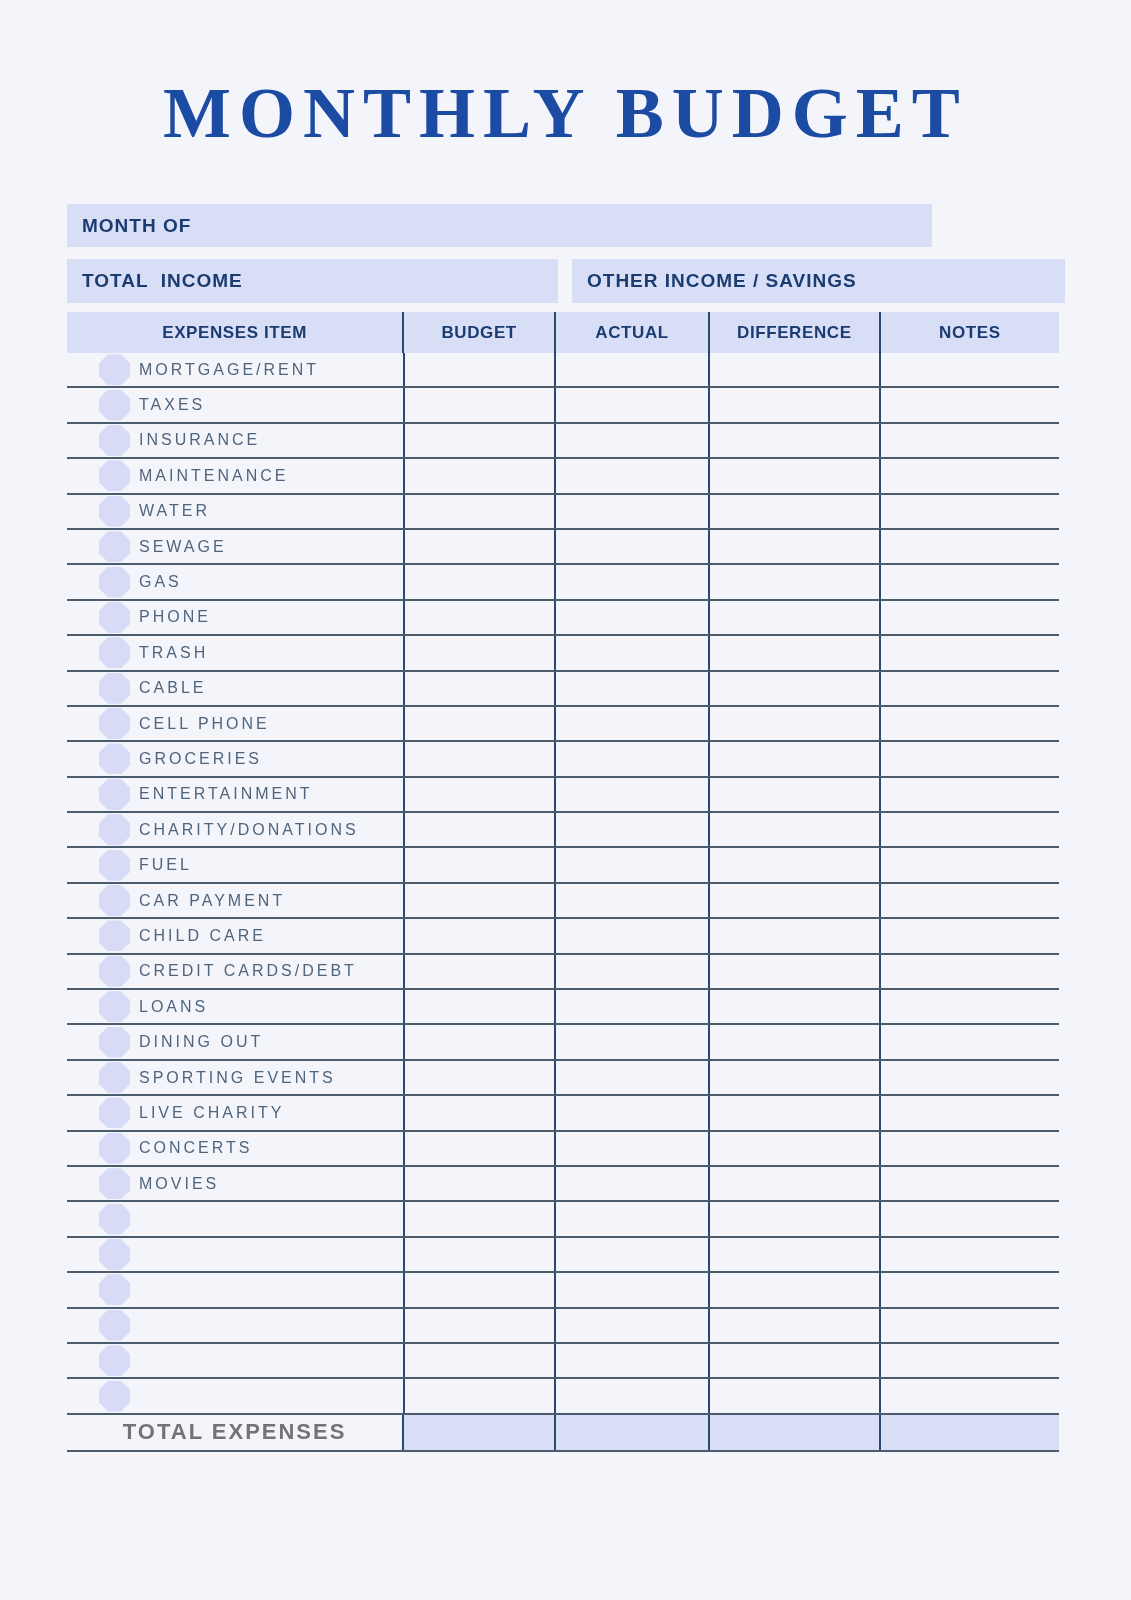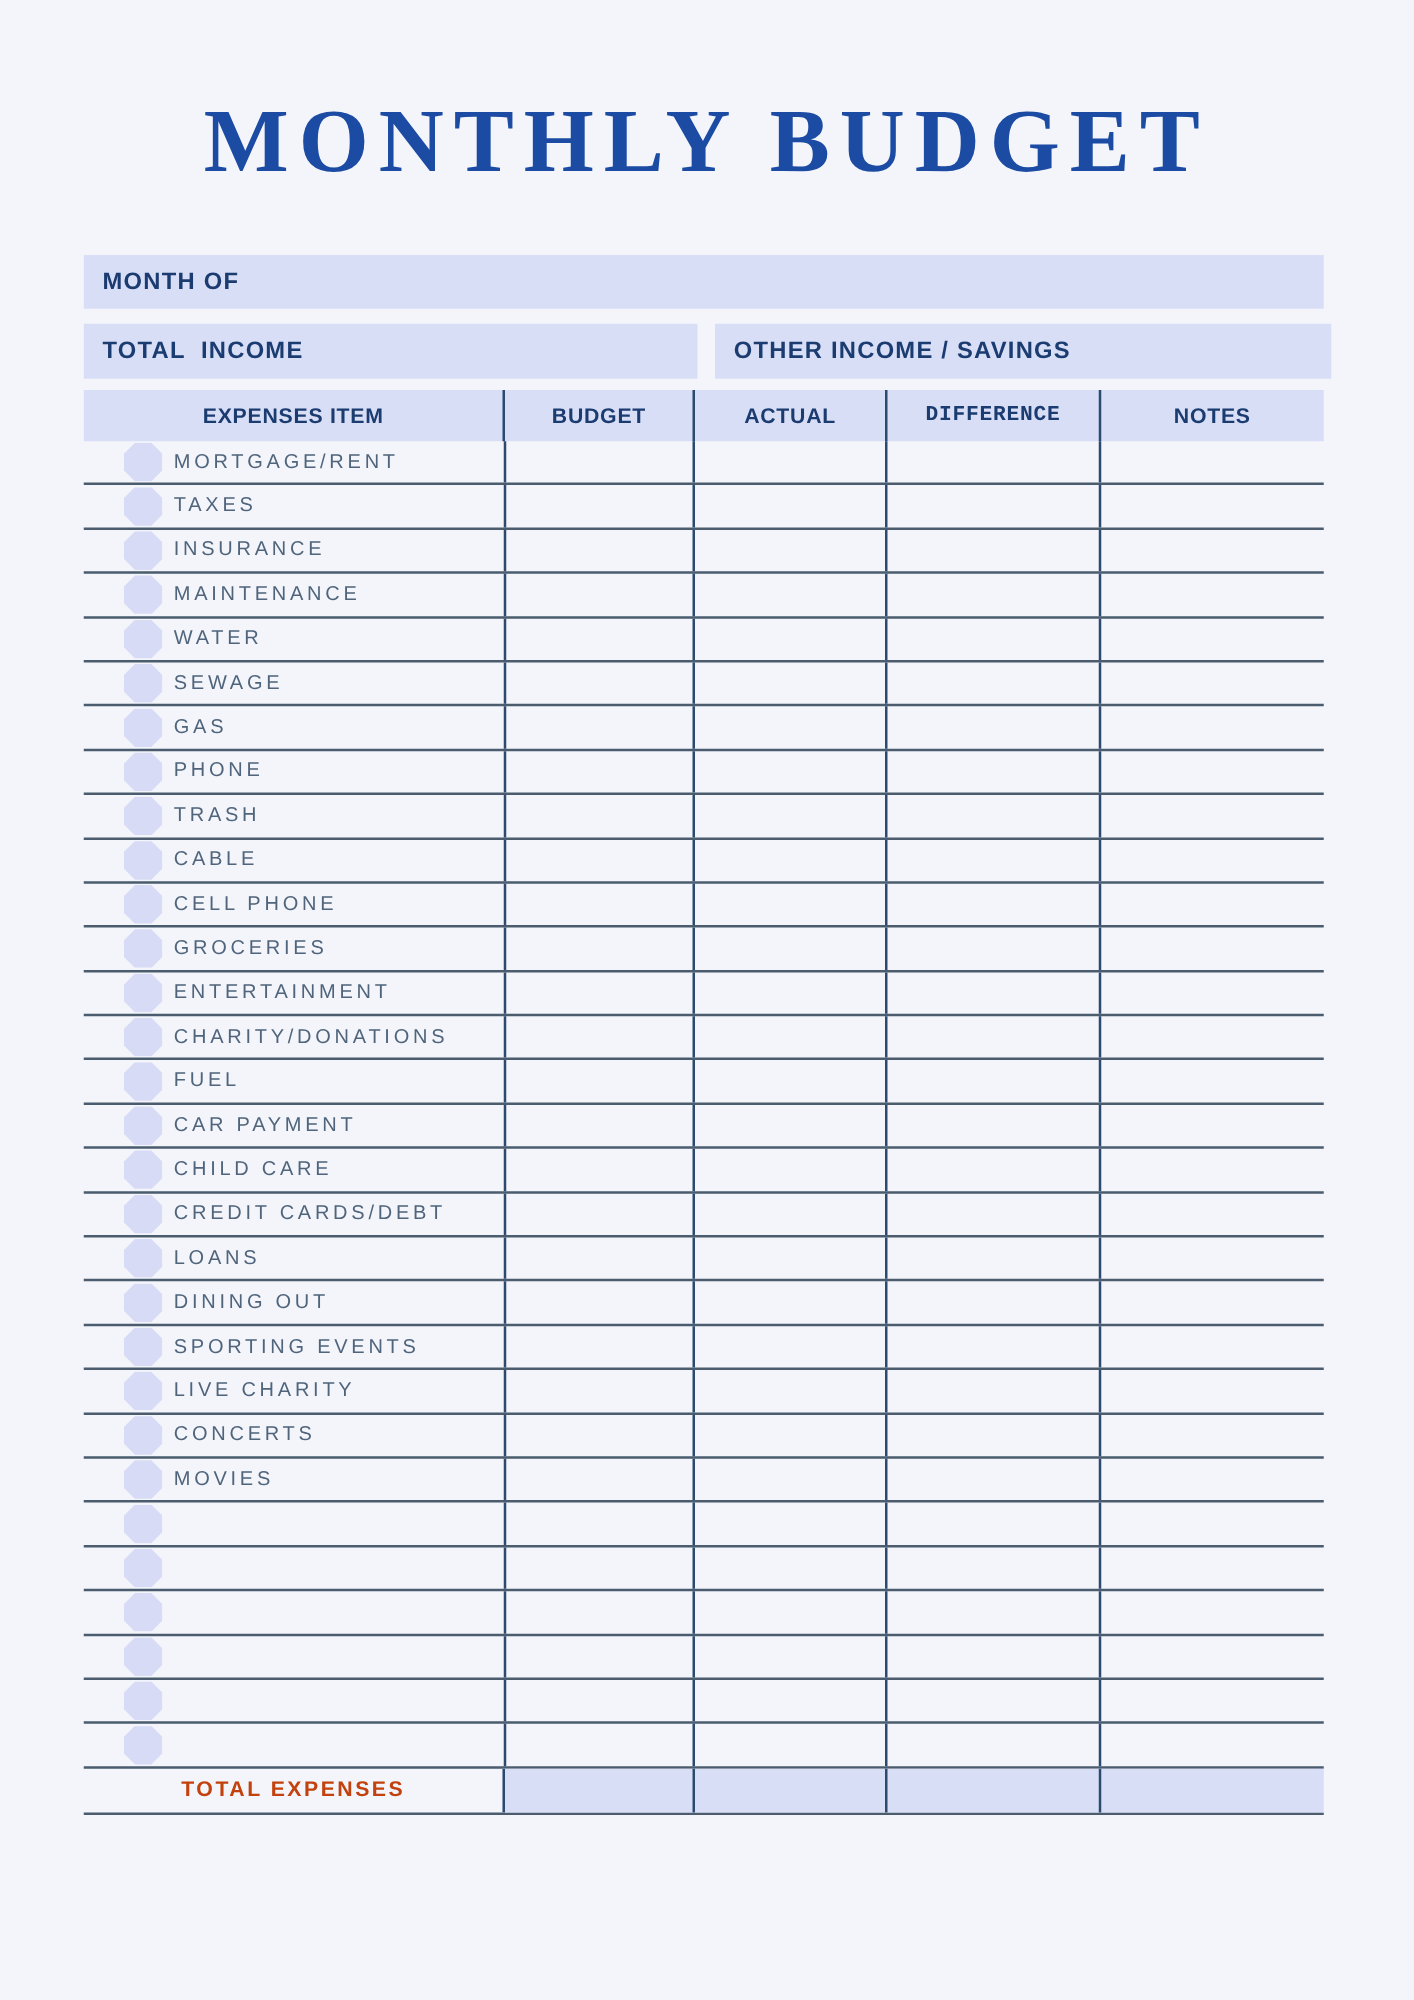--- a/index.html
+++ b/index.html
@@ -32,40 +32,40 @@
     box-sizing:border-box;
   }
   .bar-label{
     font-weight:700;
     font-size:19px;
     letter-spacing:1px;
     color:#1B3C70;
     white-space:pre;
   }
   .bar-value{flex:1;height:100%;}
-  .month-bar{top:204px;left:67px;width:992px;height:43px;}
+  .month-bar{top:204px;left:67px;width:865px;height:43px;}
   .income-bar{top:259px;left:67px;width:491px;height:44px;}
   .other-bar{top:259px;left:572px;width:493px;height:44px;}
 
   
   .table{
     position:absolute;top:312px;left:67px;width:992px;
   }
   .thead{
     display:flex;height:41px;background:#D9DEF7;
   }
   .th{
     display:flex;align-items:center;justify-content:center;
     font-weight:700;font-size:17px;letter-spacing:0.6px;color:#1B3C70;
     box-sizing:border-box;white-space:pre;
   }
   .col1{width:342px;}
   .col2{width:155px;}
   .col3{width:157px;}
-  .col4{width:174px;font-family:Liberation Mono, monospace;}
+  .col4{width:174px;}
   .col5{width:184px;}
   .vline{border-left:2px solid #2C4A6F;}
   .row{
     display:flex;height:35.4px;
     border-bottom:2px solid #4A5C6D;
     box-sizing:border-box;
   }
   .cell{box-sizing:border-box;height:100%;}
   .c1{display:flex;align-items:center;padding-left:32px;}
   .bullet{
@@ -80,21 +80,21 @@
     color:#50657C;
     white-space:pre;
   }
   .trow{
     display:flex;height:37px;
     border-bottom:2px solid #4A5C6D;
     box-sizing:border-box;
   }
   .trow-label{
     display:flex;align-items:center;justify-content:center;
-    font-weight:700;font-size:17px;letter-spacing:2px;color:#c2410c;
+    font-weight:700;font-size:22px;letter-spacing:2px;color:#737373;
     box-sizing:border-box;white-space:pre;
   }
   .trow .fill{background:#D9DEF7;}
 </style>
 </head>
 <body>
 
 <div class="page">
 
   <div class="title">MONTHLY BUDGET</div>

